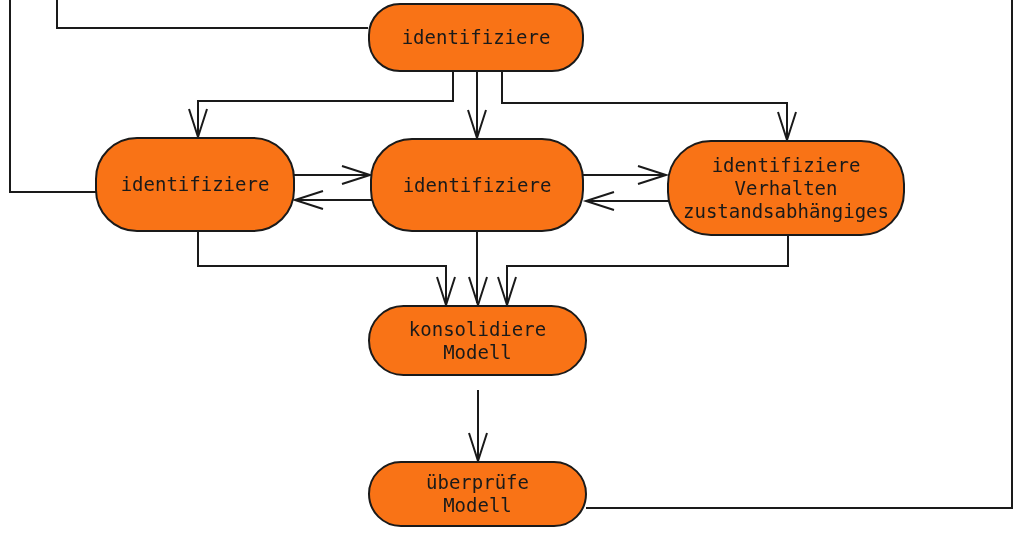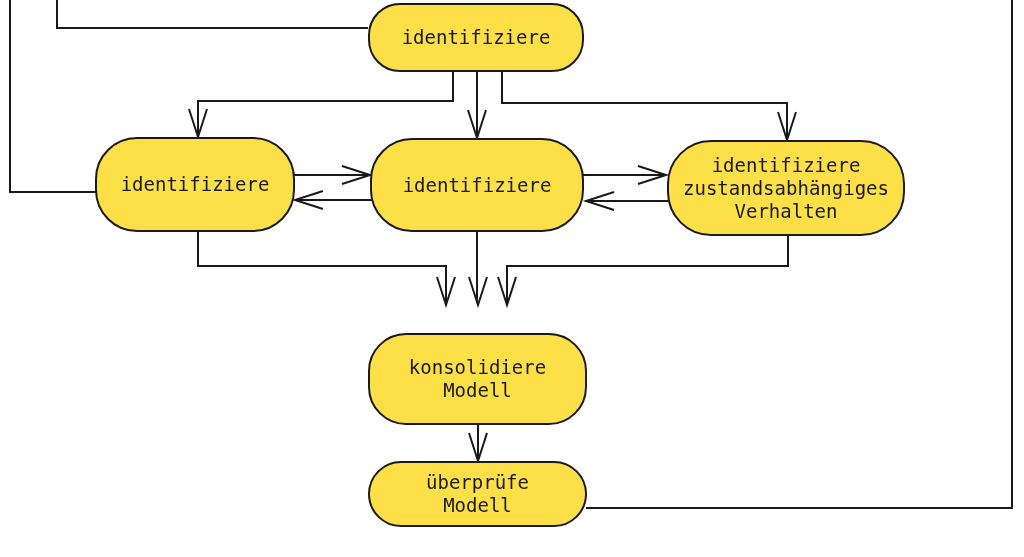--- a/index.html
+++ b/index.html
@@ -24,37 +24,37 @@
   }
   .edges-layer path {
     fill: none;
     stroke: #1a1a1a;
     stroke-width: 2;
   }
   .node {
     position: absolute;
     box-sizing: border-box;
     border: 2px solid #1a1a1a;
-    background: #fde047;
+    background: #f97316;
     display: flex;
     flex-direction: column;
     align-items: center;
     justify-content: center;
     text-align: center;
     font-size: 19px;
     line-height: 23px;
     color: #1a1a1a;
     letter-spacing: 0px;
     white-space: nowrap;
   }
   .node-interaktionen  { left: 368px; top: 3px;   width: 216px; height: 69px; border-radius: 32px; }
   .node-assoziationen  { left: 95px;  top: 137px; width: 200px; height: 95px; border-radius: 42px; }
   .node-attribute      { left: 370px; top: 138px; width: 214px; height: 94px; border-radius: 42px; }
   .node-verhalten      { left: 667px; top: 140px; width: 238px; height: 96px; border-radius: 44px; }
-  .node-konsolidiere   { left: 368px; top: 305px; width: 219px; height: 92px; border-radius: 38px; margin-top: 28px; }
+  .node-konsolidiere   { left: 368px; top: 305px; width: 219px; height: 71px; border-radius: 38px; }
   .node-ueberpruefe    { left: 368px; top: 461px; width: 219px; height: 66px; border-radius: 40px; }
 </style>
 </head>
 <body>
 
 <div class="canvas">
 
   <svg class="edges-layer" viewBox="0 0 1024 557" xmlns="http://www.w3.org/2000/svg" aria-hidden="true">
 
     <path d="M 57 0 L 57 28 L 368 28"></path>
@@ -99,22 +99,22 @@
   <div class="node node-assoziationen">
     <span>identifiziere</span>
   </div>
 
   <div class="node node-attribute">
     <span>identifiziere</span>
   </div>
 
   <div class="node node-verhalten">
     <span>identifiziere</span>
+    <span>Verhalten</span>
     <span>zustandsabhängiges</span>
-    <span>Verhalten</span>
   </div>
 
   <div class="node node-konsolidiere">
     <span>konsolidiere</span>
     <span>Modell</span>
   </div>
 
   <div class="node node-ueberpruefe">
     <span>überprüfe</span>
     <span>Modell</span>

